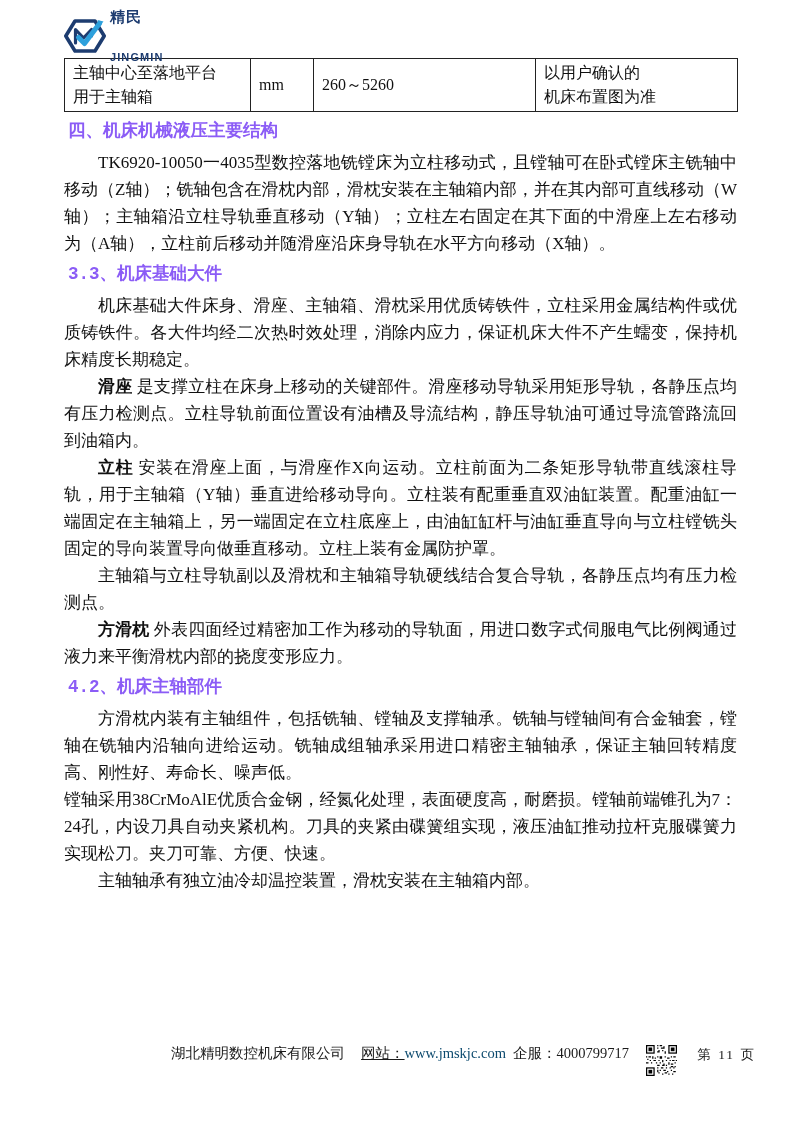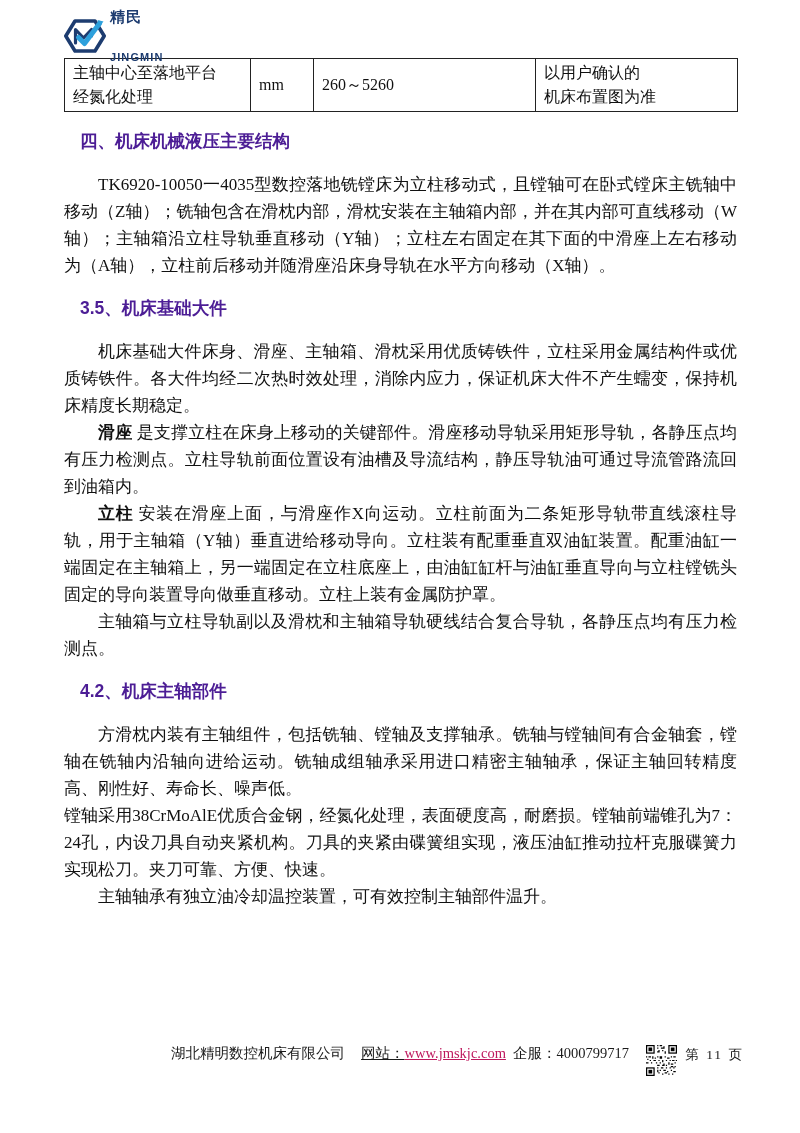--- a/index.html
+++ b/index.html
@@ -19,32 +19,32 @@
   .logo{display:flex;align-items:center;gap:4px;}
   .logo-text{display:flex;flex-direction:column;line-height:1;gap:26px;}
   .brand-cn{font-family:"Liberation Sans","DejaVu Sans",sans-serif;font-weight:bold;font-size:15px;color:#1d3c70;letter-spacing:1px;}
   .brand-en{font-family:"Liberation Sans","DejaVu Sans",sans-serif;font-weight:bold;font-size:11px;color:#1d3c70;letter-spacing:1.1px;margin-top:2px;}
   
   table.spec{border-collapse:collapse;width:673px;table-layout:fixed;font-size:16px;}
   table.spec td{border:1px solid #222;padding:2px 8px;line-height:24px;vertical-align:middle;height:50px;box-sizing:border-box;}
   td.c-center{padding:2px 2px;}
   
   .content{margin-top:6px;font-size:17px;line-height:27px;text-align:justify;}
-  .sec-h{font-family:Liberation Sans, sans-serif;font-weight:bold;font-size:17.5px;line-height:27px;margin:16px;color:#4c1d95;}
+  .sec-h{font-family:Liberation Mono, monospace;font-weight:bold;font-size:17.5px;line-height:27px;margin:4px;color:#8b5cf6;}
   p.para{margin:0;text-indent:2em;}
   p.para.no-indent{text-indent:0;}
   .lead{font-family:"Liberation Sans","DejaVu Sans",sans-serif;font-weight:bold;}
   
   .footer{position:absolute;left:0;top:1042px;width:800px;font-size:14.5px;line-height:22px;color:#1a1a1a;}
   .footer-lines{text-align:center;}
   .fl1 .ws-label{margin-left:16px;text-decoration:underline;}
   .fl1 .svc-label{margin-left:7px;}
-  a.url{color:#be185d;text-decoration:underline;cursor:pointer;}
+  a.url{color:#0c4a6e;cursor:pointer;}
   .qr{position:absolute;right:123px;top:2px;}
-  .page-num{position:absolute;right:56px;top:2px;font-size:13.5px;letter-spacing:2px;}
+  .page-num{position:absolute;right:44px;top:2px;font-size:13.5px;letter-spacing:2px;}
 </style>
 </head>
 <body>
 
 <div class="page">
 
   <div class="logo-row">
     <div class="logo">
       <svg width="42" height="38" viewBox="0 0 40 38">
         <polygon points="10,4 30,4 39.2,19 30,34 10,34 0.8,19" fill="#ffffff" stroke="#1d3c70" stroke-width="3.6" stroke-linejoin="round"></polygon>
@@ -63,57 +63,58 @@
     <colgroup>
         <col style="width:186px">
         <col style="width:63px">
         <col style="width:222px">
         <col style="width:202px">
       </colgroup>
     <tbody>
         <tr>
       <td>
         <span>主轴中心至落地平台</span><br>
-        <span>经氮化处理</span>
+        <span>用于主轴箱</span>
       </td>
       <td class="c-center">mm</td>
       <td class="c-center">260～5260</td>
       <td>
         <span>以用户确认的</span><br>
         <span>机床布置图为准</span>
       </td>
     </tr>
   </tbody>
     </table>
 
   <div class="content">
     <h3 class="sec-h">四、机床机械液压主要结构</h3>
 
     <p class="para"><span>TK6920-10050一4035型数控落地铣镗床为立柱移动式，且镗轴可在卧式镗床主铣轴中移动（Z轴）；铣轴包含在滑枕内部，滑枕安装在主轴箱内部，并在其内部可直线移动（W轴）；主轴箱沿立柱导轨垂直移动（Y轴）；立柱左右固定在其下面的中滑座上左右移动为（A轴），立柱前后移动并随滑座沿床身导轨在水平方向移动（X轴）。</span></p>
 
-    <h3 class="sec-h">3.5、机床基础大件</h3>
+    <h3 class="sec-h">3.3、机床基础大件</h3>
 
     <p class="para"><span>机床基础大件床身、滑座、主轴箱、滑枕采用优质铸铁件，立柱采用金属结构件或优质铸铁件。各大件均经二次热时效处理，消除内应力，保证机床大件不产生蠕变，保持机床精度长期稳定。</span></p>
 
 
     <p class="para"><b class="lead">滑座</b><span> 是支撑立柱在床身上移动的关键部件。滑座移动导轨采用矩形导轨，各静压点均有压力检测点。立柱导轨前面位置设有油槽及导流结构，静压导轨油可通过导流管路流回到油箱内。</span></p>
 
     <p class="para"><b class="lead">立柱</b><span> 安装在滑座上面，与滑座作X向运动。立柱前面为二条矩形导轨带直线滚柱导轨，用于主轴箱（Y轴）垂直进给移动导向。立柱装有配重垂直双油缸装置。配重油缸一端固定在主轴箱上，另一端固定在立柱底座上，由油缸缸杆与油缸垂直导向与立柱镗铣头固定的导向装置导向做垂直移动。立柱上装有金属防护罩。</span></p>
 
 
     <p class="para"><span>主轴箱与立柱导轨副以及滑枕和主轴箱导轨硬线结合复合导轨，各静压点均有压力检测点。</span></p>
 
+    <p class="para"><b class="lead">方滑枕</b><span> 外表四面经过精密加工作为移动的导轨面，用进口数字式伺服电气比例阀通过液力来平衡滑枕内部的挠度变形应力。</span></p>
 
     <h3 class="sec-h">4.2、机床主轴部件</h3>
 
     <p class="para"><span>方滑枕内装有主轴组件，包括铣轴、镗轴及支撑轴承。铣轴与镗轴间有合金轴套，镗轴在铣轴内沿轴向进给运动。铣轴成组轴承采用进口精密主轴轴承，保证主轴回转精度高、刚性好、寿命长、噪声低。</span></p>
 
     <p class="para no-indent"><span>镗轴采用38CrMoAlE优质合金钢，经氮化处理，表面硬度高，耐磨损。镗轴前端锥孔为7：24孔，内设刀具自动夹紧机构。刀具的夹紧由碟簧组实现，液压油缸推动拉杆克服碟簧力实现松刀。夹刀可靠、方便、快速。</span></p>
 
-    <p class="para"><span>主轴轴承有独立油冷却温控装置，可有效控制主轴部件温升。</span></p>
+    <p class="para"><span>主轴轴承有独立油冷却温控装置，滑枕安装在主轴箱内部。</span></p>
   </div>
 
   <div class="footer">
     <div class="footer-lines">
       <div class="fl1">
         <span>湖北精明数控机床有限公司</span><span class="ws-label">网站：</span><a class="url">www.jmskjc.com</a><span class="svc-label">企服：</span><span>4000799717</span>
       </div>
     </div>
     <svg class="qr" width="31" height="33" viewBox="0 0 25 25">
       <rect x="0" y="0" width="25" height="25" fill="#ffffff"></rect>

